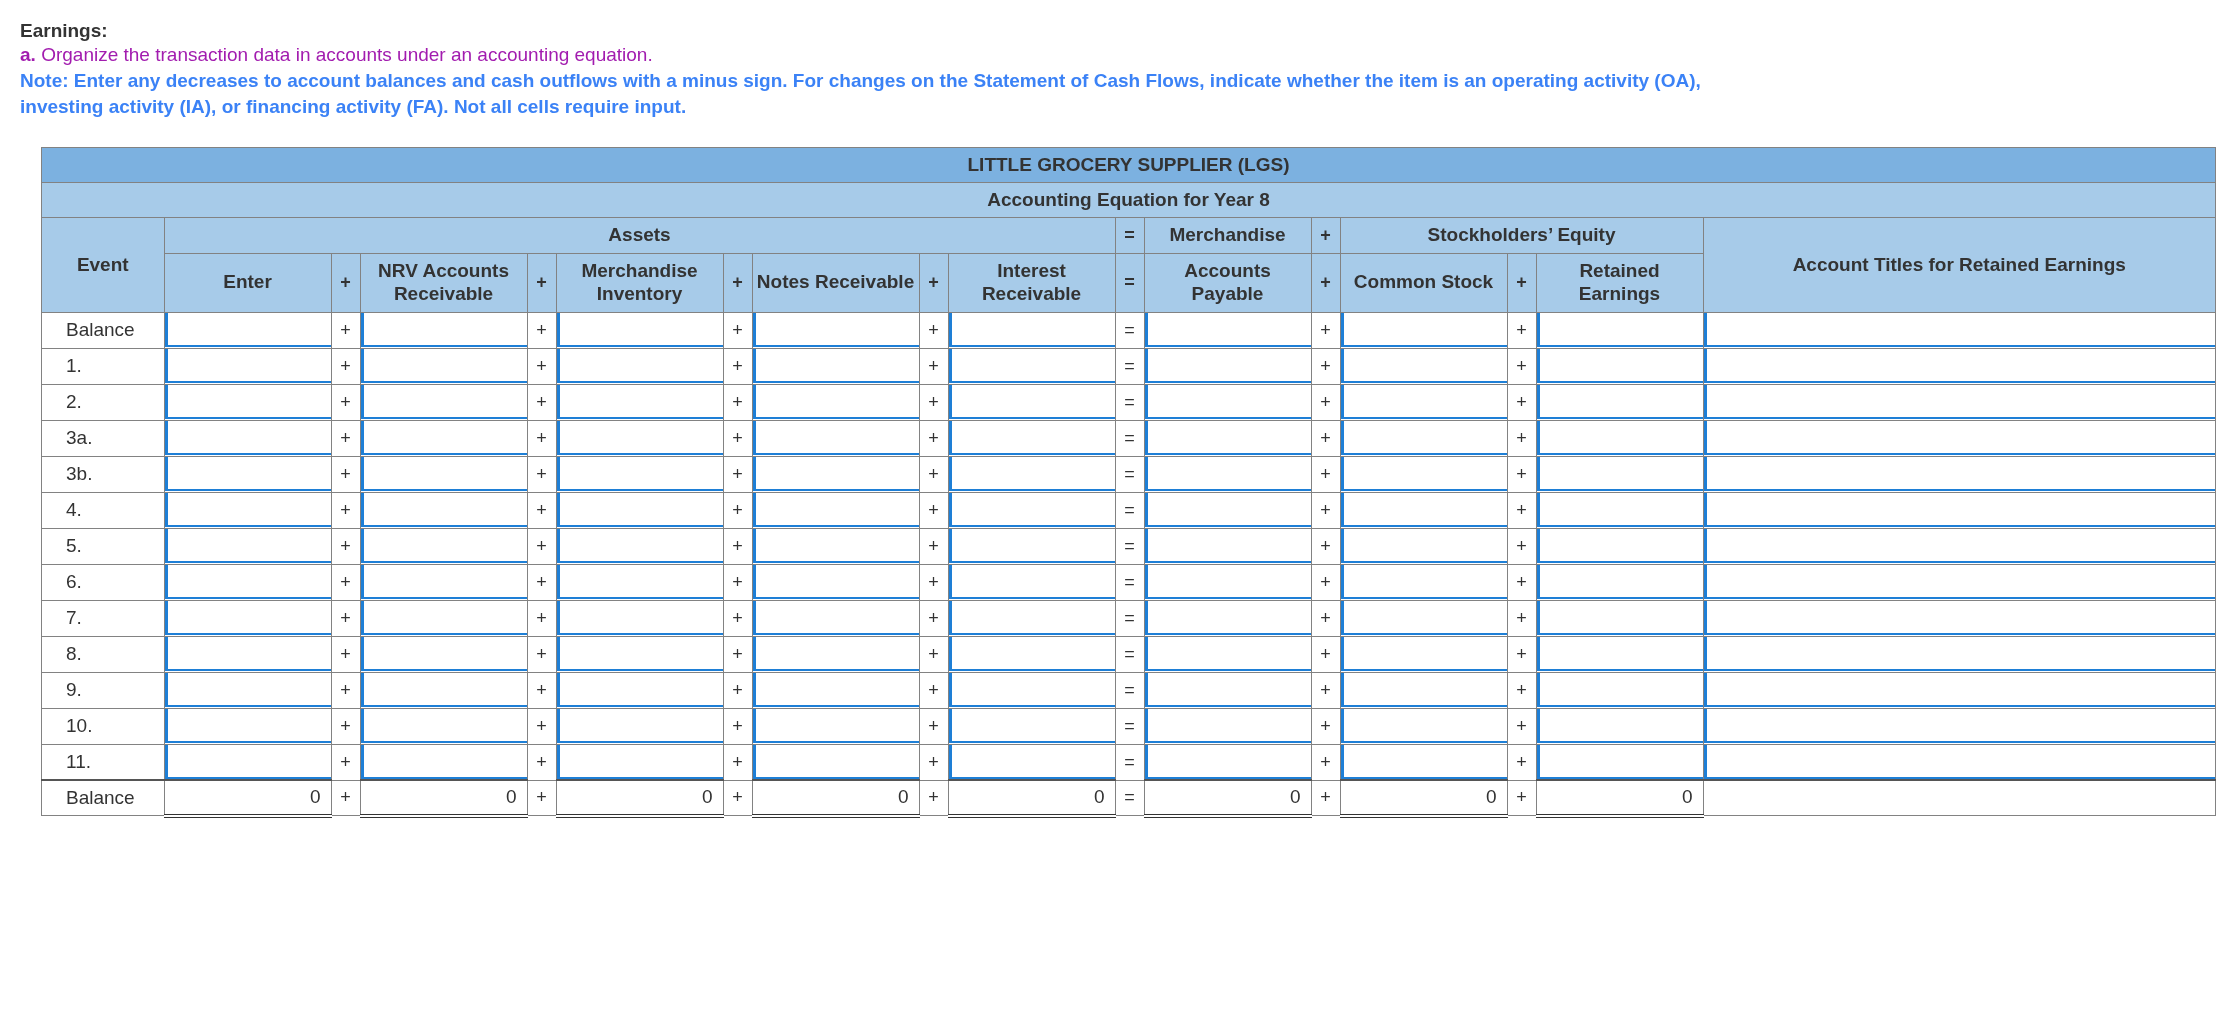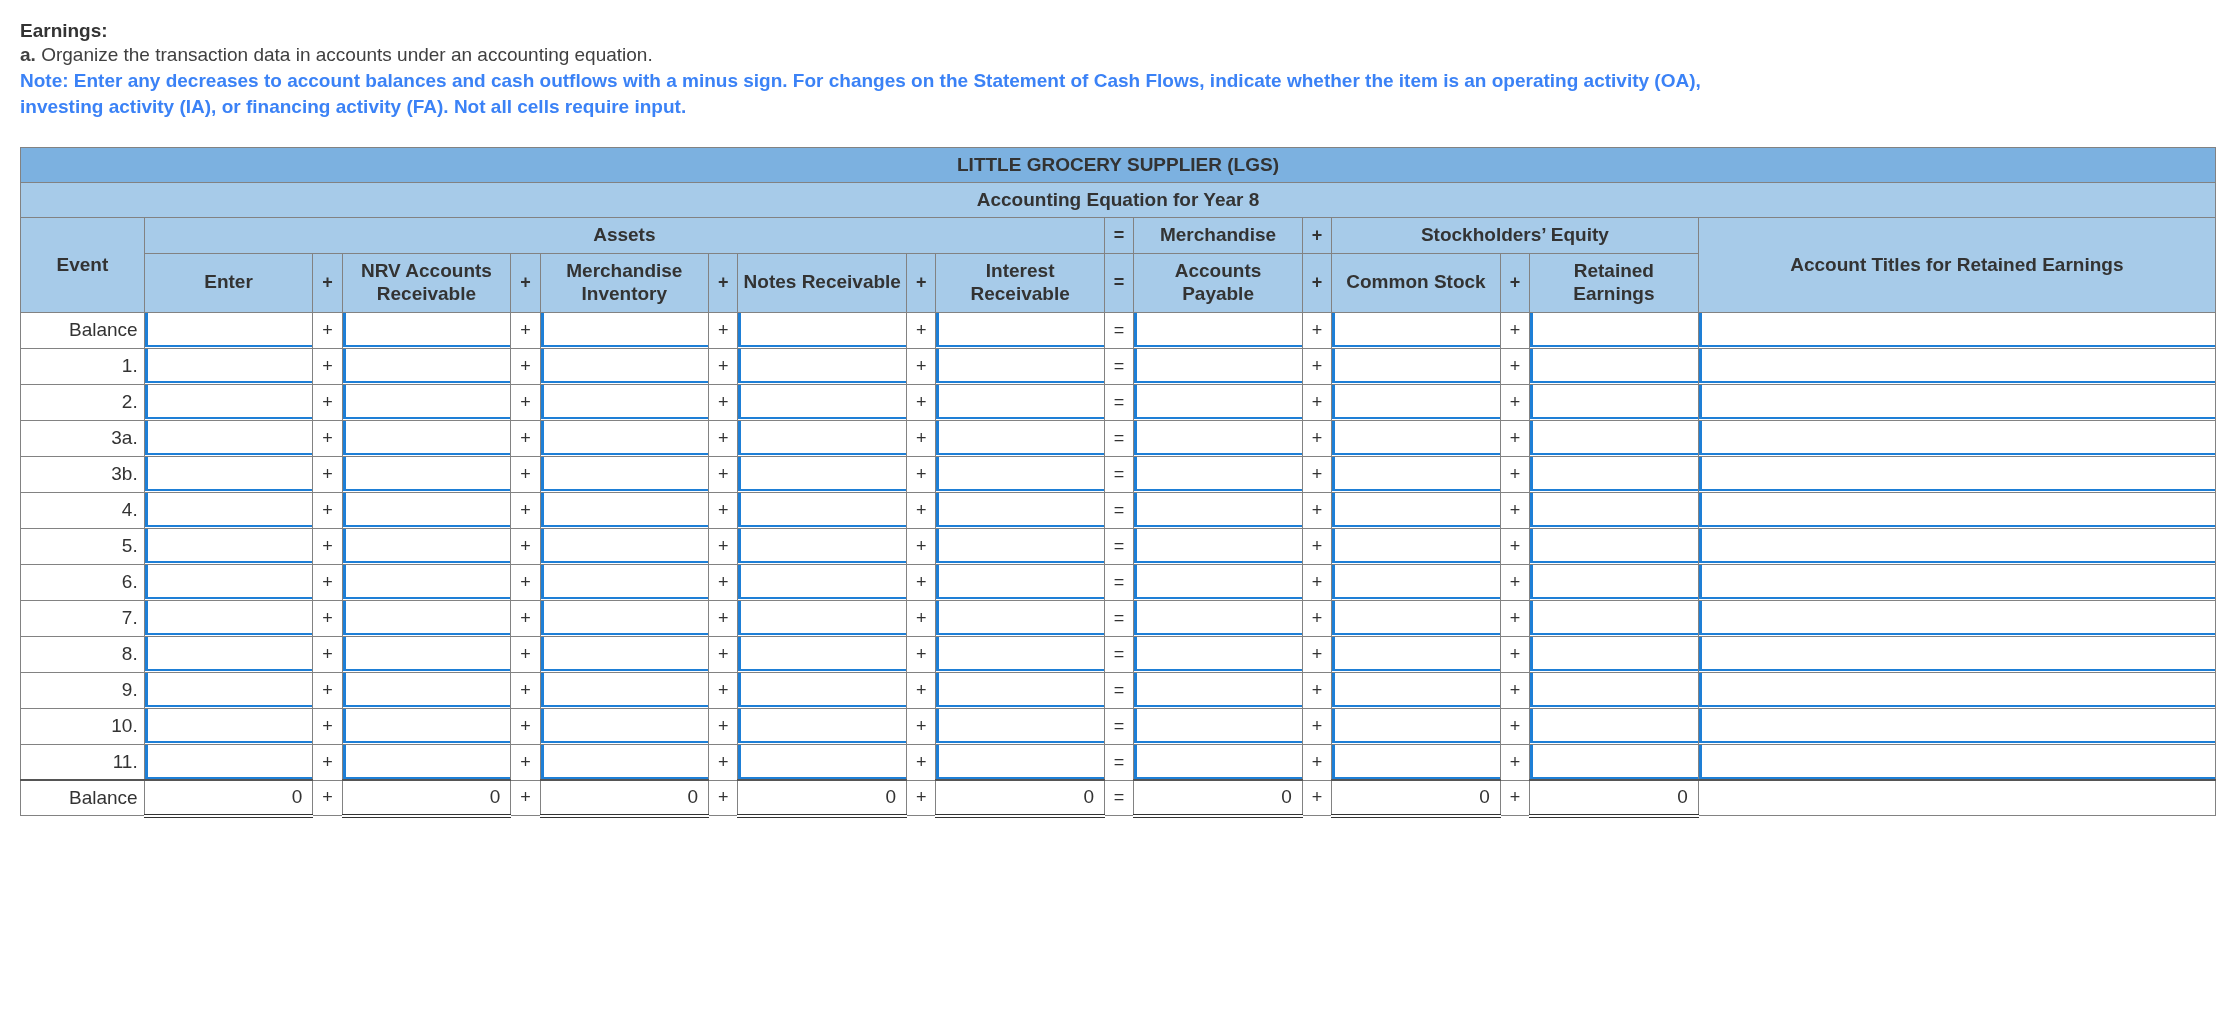--- a/index.html
+++ b/index.html
@@ -4,42 +4,42 @@
 <style>
   * { box-sizing: border-box; }
   body {
     font-family: "Helvetica Neue", Arial, sans-serif;
     font-size: 19px;
     color: #333;
     margin: 20px;
     background: #fff;
   }
   .required-label { font-weight: 700; color: #333; margin-bottom: 2px; }
-  .instruction-a { color: #404040; margin-bottom: 2px; }
+  .instruction-a { color: #a21caf; margin-bottom: 2px; }
   .instruction-a b { font-weight: 700; }
   .note { color: #3b82f6; font-weight: 700; line-height: 1.35; max-width: 1700px; }
-  .table-wrap { margin-top: 28px; }
+  .table-wrap { margin-top: 28px; margin-left: 21px; }
   table {
     border-collapse: collapse;
     width: 100%;
     table-layout: fixed;
     border: 1px solid #828282;
   }
   td, th {
     border: 1px solid #828282;
     padding: 0;
     vertical-align: middle;
     text-align: center;
   }
   .hdr-main   { background: #7cb1e0; font-weight: 700; padding: 6px 4px; }
   .hdr-sub    { background: #a7cbe9; font-weight: 700; padding: 6px 4px; border-top:1px solid #828282;}
   .hdr-col    { background: #a7cbe9; font-weight: 700; padding: 6px 4px; line-height:1.2;}
   .hdr-op     { background: #a7cbe9; font-weight: 700; width:24px; font-size:18px;}
   .row-label  { padding: 6px 6px; text-align: center; }
-  .row-label.left { text-align:right; padding-left:24px;}
+  .row-label.left { text-align:left; padding-left:24px;}
   .data-cell  { padding: 0; height: 36px; position: relative; background: #fff; }
   .input-cell {
     width: 100%;
     height: 34px;
     border: none;
     border-left: 3px solid #1e7fd6;
     border-bottom: 2px solid #1e7fd6;
     outline: none;
     padding: 0 6px;
     font-size: 18px;

